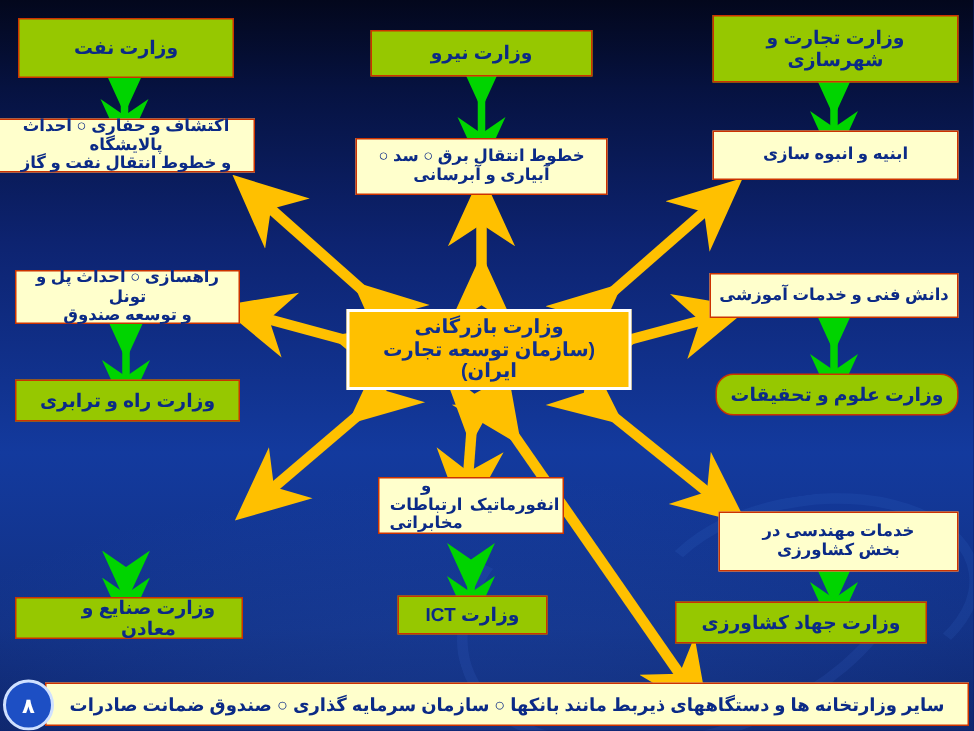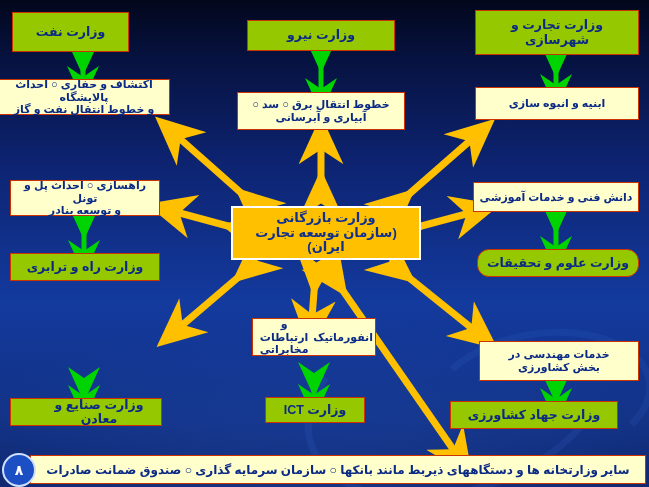--- a/index.html
+++ b/index.html
@@ -95,31 +95,31 @@
       <line x1="321" y1="50" x2="321" y2="90"></line>
       <line x1="556" y1="55" x2="556" y2="86"></line>
       <line x1="84" y1="217" x2="84" y2="252"></line>
       <line x1="556" y1="212" x2="556" y2="248"></line>
       <line x1="84" y1="379" x2="84" y2="397"></line>
       <line x1="314" y1="374" x2="314" y2="396"></line>
       <line x1="556" y1="381" x2="556" y2="400"></line>
     </g>
   </svg>
 
-  <div class="node ministry" style="left:12px;top:12px;width:117px;height:40px;">
+  <div class="node ministry" style="left:12px;top:12px;width:144px;height:40px;">
     <span>وزارت نفت</span>
   </div>
   <div class="node activity" style="left:-2px;top:79px;width:172px;height:36px;flex-direction:column;">
     <span>اکتشاف و حفاری ○ احداث پالایشگاه</span>
     <span>و خطوط انتقال نفت و گاز</span>
   </div>
 
   <div class="node activity" style="left:10px;top:180px;width:150px;height:36px;flex-direction:column;">
     <span>راهسازی ○ احداث پل و تونل</span>
-    <span>و توسعه بنادر</span>
+    <span>و توسعه صندوق</span>
   </div>
   <div class="node ministry" style="left:10px;top:253px;width:150px;height:28px;">
     <span>وزارت راه و ترابری</span>
   </div>
 
   <div class="node ministry" style="left:10px;top:398px;width:152px;height:28px;padding-left:28px;">
     <span>وزارت صنایع و معادن</span>
   </div>
 
   <div class="node ministry" style="left:247px;top:20px;width:148px;height:31px;">

